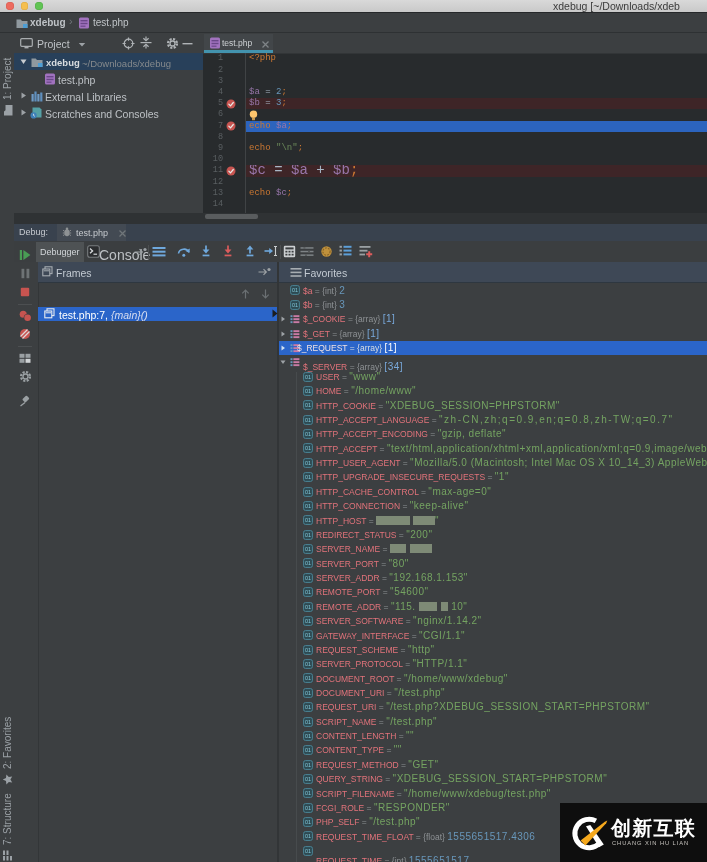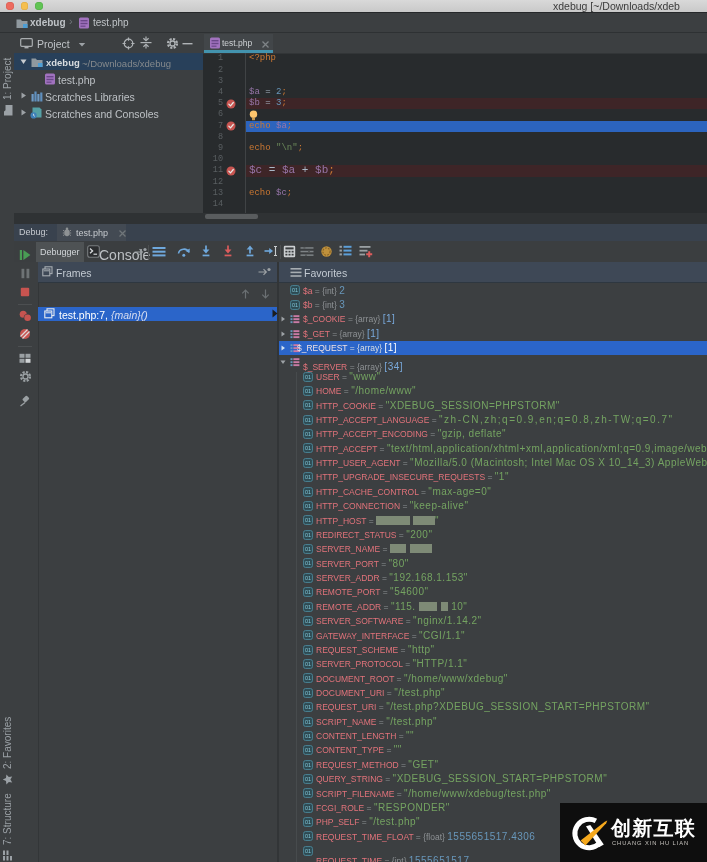--- a/index.html
+++ b/index.html
@@ -89,21 +89,21 @@
 <div class="ab" style="left:58px;top:74px;font-size:10.5px;color:#bdc1c5">test.php</div>
 <svg style="position:absolute;left:20px;top:92px;" width="7" height="7" viewBox="0 0 7 7">
     <path d="M1.5 0.5l4.5 3.0-4.5 3.0z" fill="#9DA2A6"></path>
   </svg>
 <svg style="position:absolute;left:31px;top:90px;" width="12" height="12" viewBox="0 0 12 12">
     <rect x="0.5" y="4" width="2.2" height="7.5" fill="#6E9BC6"></rect>
     <rect x="3.4" y="1.5" width="2.2" height="10" fill="#5F8FBE"></rect>
     <rect x="6.3" y="4" width="2.2" height="7.5" fill="#6E9BC6"></rect>
     <rect x="9.2" y="2.5" width="2.2" height="9" fill="#5F8FBE"></rect>
   </svg>
-<div class="ab" style="left:45px;top:91px;font-size:10.5px;color:#bdc1c5">Scratches Libraries</div>
+<div class="ab" style="left:45px;top:91px;font-size:10.5px;color:#bdc1c5">External Libraries</div>
 <svg style="position:absolute;left:20px;top:109px;" width="7" height="7" viewBox="0 0 7 7">
     <path d="M1.5 0.5l4.5 3.0-4.5 3.0z" fill="#9DA2A6"></path>
   </svg>
 <svg style="position:absolute;left:30px;top:107px;" width="13" height="12" viewBox="0 0 13 12">
     <path d="M2.5 0.5h7l2 2v8h-9z" fill="#55A0A5"></path>
     <circle cx="3.6" cy="8.4" r="3.1" fill="#3E7FB7"></circle>
     <path d="M3.6 6.8v1.7l1.2 0.8" stroke="#dfe8ef" stroke-width="0.9" fill="none"></path>
   </svg>
 <div class="ab" style="left:45px;top:108px;font-size:10.5px;color:#bdc1c5">Scratches and Consoles</div>
 <div class="ab" style="left:203px;top:33px;width:504px;height:180px;background:#282b2d"></div>
@@ -152,21 +152,21 @@
 <svg style="position:absolute;left:249px;top:110.4px;" width="9" height="11" viewBox="0 0 9 11">
     <circle cx="4.5" cy="4.2" r="3.7" fill="#FFC66D"></circle>
     <rect x="3" y="7.6" width="3" height="2.6" fill="#C89A52"></rect>
   </svg>
 <div class="ab" style="left:245px;top:53px;width:1px;height:160px;background:#404345"></div>
 <div class="row" style="left:249px;top:53.4px;height:11.2px;line-height:11.2px;font-family:'Liberation Mono',monospace;font-size:9px"><span style="color:#CC7832">&lt;?php</span></div>
 <div class="row" style="left:249px;top:87.0px;height:11.2px;line-height:11.2px;font-family:'Liberation Mono',monospace;font-size:9px"><span style="color:#9876AA">$a</span><span style="color:#A9B7C6"> = </span><span style="color:#6897BB">2</span><span style="color:#CC7832">;</span></div>
 <div class="row" style="left:249px;top:98.2px;height:11.2px;line-height:11.2px;font-family:'Liberation Mono',monospace;font-size:9px"><span style="color:#9876AA">$b</span><span style="color:#A9B7C6"> = </span><span style="color:#6897BB">3</span><span style="color:#CC7832">;</span></div>
 <div class="row" style="left:249px;top:120.6px;height:11.2px;line-height:11.2px;font-family:'Liberation Mono',monospace;font-size:9px"><span style="color:#CC7832">echo </span><span style="color:#9876AA">$a</span><span style="color:#CC7832">;</span></div>
 <div class="row" style="left:249px;top:143.0px;height:11.2px;line-height:11.2px;font-family:'Liberation Mono',monospace;font-size:9px"><span style="color:#CC7832">echo </span><span style="color:#6A8759">"\n"</span><span style="color:#CC7832">;</span></div>
-<div class="row" style="left:249px;top:165.4px;height:11.2px;line-height:11.2px;font-family:'Liberation Mono',monospace;font-size:11px"><span style="color:#9876AA">$c</span><span style="color:#A9B7C6"> = </span><span style="color:#9876AA">$a</span><span style="color:#A9B7C6"> + </span><span style="color:#9876AA">$b</span><span style="color:#CC7832">;</span></div>
+<div class="row" style="left:249px;top:165.4px;height:11.2px;line-height:11.2px;font-family:'Liberation Mono',monospace;font-size:14px"><span style="color:#9876AA">$c</span><span style="color:#A9B7C6"> = </span><span style="color:#9876AA">$a</span><span style="color:#A9B7C6"> + </span><span style="color:#9876AA">$b</span><span style="color:#CC7832">;</span></div>
 <div class="row" style="left:249px;top:187.8px;height:11.2px;line-height:11.2px;font-family:'Liberation Mono',monospace;font-size:9px"><span style="color:#CC7832">echo </span><span style="color:#9876AA">$c</span><span style="color:#CC7832">;</span></div>
 <div class="ab" style="left:14px;top:213px;width:693px;height:11px;background:#2f3234"></div>
 <div class="ab" style="left:205px;top:214px;width:53px;height:5px;border-radius:2px;background:#595c5e"></div>
 <div class="ab" style="left:14px;top:224px;width:693px;height:17px;background:#39424E"></div>
 <div class="ab" style="left:19px;top:227px;font-size:9px;color:#c6cad0">Debug:</div>
 <div class="ab" style="left:57px;top:224px;width:69px;height:17px;background:#434A53"></div>
 <svg style="position:absolute;left:62px;top:227px;" width="10" height="10" viewBox="0 0 10 10">
     <ellipse cx="5" cy="5.8" rx="2.7" ry="3.4" fill="#8E9294"></ellipse>
     <circle cx="5" cy="1.9" r="1.3" fill="#8E9294"></circle>
     <path d="M2.6 4.2L1 3.2M2.4 6H0.8M2.6 7.6L1 8.6M7.4 4.2L9 3.2M7.6 6h1.6M7.4 7.6L9 8.6" stroke="#8E9294" stroke-width="0.9"></path>

